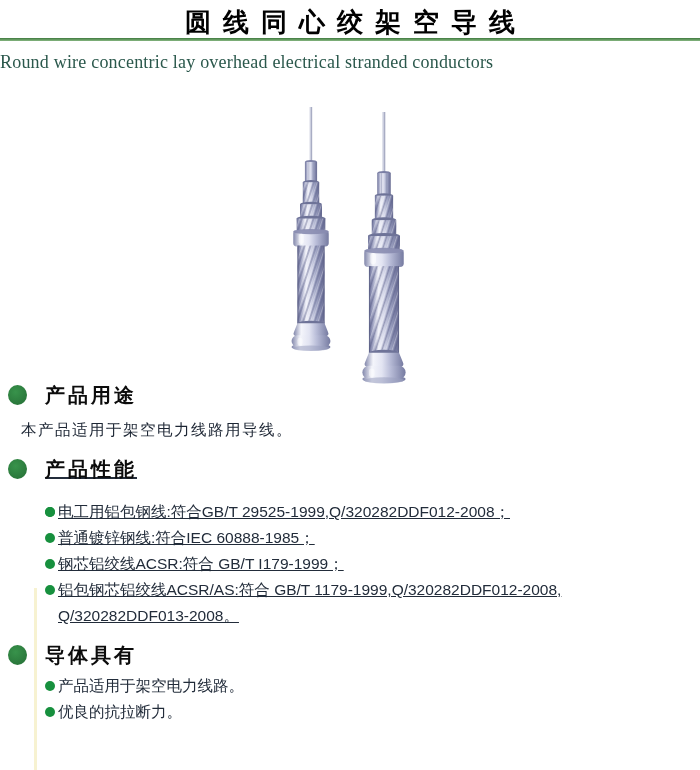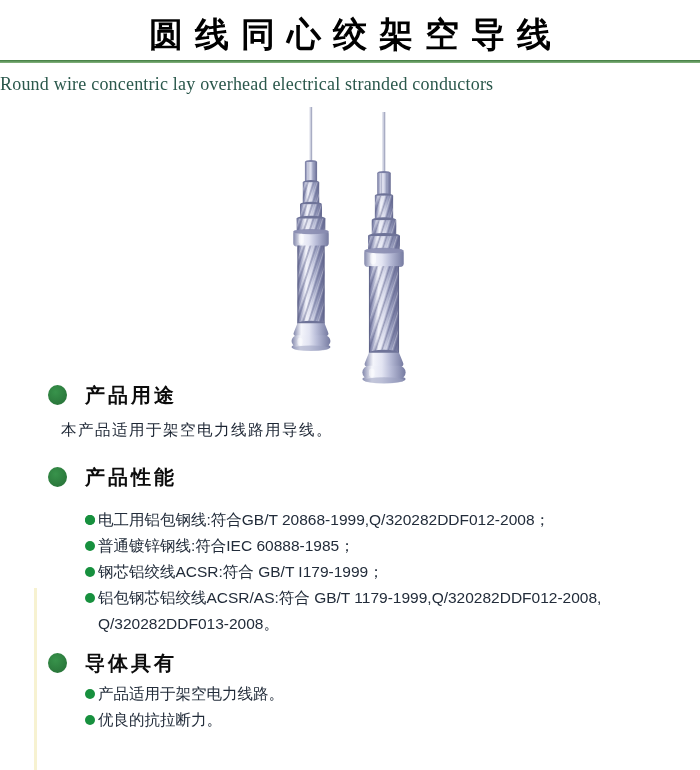--- a/index.html
+++ b/index.html
@@ -4,35 +4,35 @@
 <style>
   html,body{margin:0;padding:0;}
   body{
     width:700px;height:770px;position:relative;overflow:hidden;
     background:#ffffff;color:#222c3a;
     font-family:"Liberation Sans","DejaVu Sans",sans-serif;
   }
   
   .hdr{position:absolute;top:0;left:0;width:700px;}
   .title{
-    margin:12px;padding-top:8px;text-align:center;
-    font-size:34px;font-weight:bold;color:#000;
+    margin:0;padding-top:8px;text-align:center;
+    font-size:26px;font-weight:bold;color:#000;
     letter-spacing:12px;text-indent:12px;line-height:28px;
   }
   .rule{height:3px;margin-top:2px;background:linear-gradient(#3f7a3e,#86b681);}
   .subtitle{
     margin-top:11px;text-align:left;
     font-family:"Liberation Serif","DejaVu Serif",serif;
     font-size:18px;color:#2b584c;letter-spacing:.2px;
   }
   
   .figure{position:absolute;left:230px;top:95px;width:240px;height:300px;}
   
   .sections{position:absolute;left:0;top:383px;width:700px;}
-  section{margin:0;padding-left:40px;}
+  section{margin:0;}
   .sec-head{display:flex;align-items:center;height:24px;}
   .big-dot{
     width:19px;height:20px;border-radius:50%;
     background:radial-gradient(circle at 40% 35%, #38934b, #256d35);
     margin-left:8px;flex:0 0 auto;
   }
   h2{
     margin:0 0 0 18px;font-size:20px;font-weight:bold;color:#0c0c0c;
     letter-spacing:3px;line-height:24px;
   }
@@ -41,21 +41,21 @@
     color:#1c2533;letter-spacing:1.5px;
   }
   .blist{list-style:none;margin:18px 0 0 45px;padding:0;}
   .blist.tight{margin-top:6px;}
   .blist li{position:relative;padding-left:13px;line-height:26px;font-size:15.5px;color:#222c3a;}
   .sm-dot{
     position:absolute;left:0;top:8px;width:10px;height:10px;border-radius:50%;
     background:#17903e;
   }
   .li-cont{line-height:26px;}
-  .sec-gap1{margin-top:24px;}
+  .sec-gap1{margin-top:16px;text-decoration:underline;}
   .sec-gap2{margin-top:14px;}
   
   .scan-stripe{
     position:absolute;left:34px;top:588px;width:3px;height:182px;
     background:#f6f0c9;opacity:.85;
   }
 </style>
 </head>
 <body>
 
@@ -140,21 +140,21 @@
       </div>
       <div class="para">本产品适用于架空电力线路用导线。</div>
     </section>
     <section class="sec-gap1">
       <div class="sec-head">
         <span class="big-dot"></span>
         <h2>产品性能</h2>
       </div>
       <ul class="blist">
         <li><span class="sm-dot"></span></li>
-        <li><span class="sm-dot"></span><span>电工用铝包钢线:符合GB/T 20868-1999,Q/320282DDF012-2008；</span></li>
+        <li><span class="sm-dot"></span><span>电工用铝包钢线:符合GB/T 29525-1999,Q/320282DDF012-2008；</span></li>
         <li><span class="sm-dot"></span><span>普通镀锌钢线:符合IEC 60888-1985；</span></li>
         <li><span class="sm-dot"></span><span>钢芯铝绞线ACSR:符合 GB/T I179-1999；</span></li>
         <li><span class="sm-dot"></span><span>铝包钢芯铝绞线ACSR/AS:符合 GB/T 1179-1999,Q/320282DDF012-2008,</span><div class="li-cont">Q/320282DDF013-2008。</div></li>
       </ul>
     </section>
     <section class="sec-gap2">
       <div class="sec-head">
         <span class="big-dot"></span>
         <h2>导体具有</h2>
       </div>

